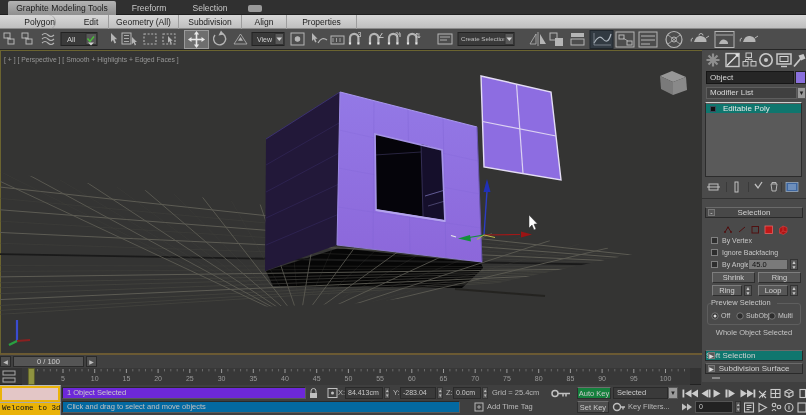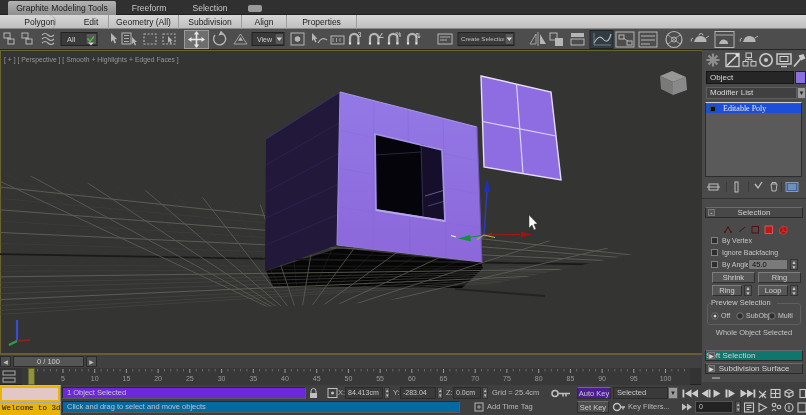--- a/index.html
+++ b/index.html
@@ -296,21 +296,21 @@
         <rect x="78" y="6.5" width="8" height="5" fill="none" stroke="#d8d8d8" stroke-width="1"></rect>
         <path d="M79 16.5 h6" stroke="#c8c8c8" stroke-width="1.4"></path>
         <path d="M92 16.5 L100 7" stroke="#c8c8c8" stroke-width="1.8" fill="none"></path>
         <path d="M96.5 5.5 l5 -1.5 l2 4.5 l-4.5 2 z" fill="#c8c8c8"></path>
       </svg></div>
     <div class="abs" style="left:4px;top:21px;width:88px;height:13px;background:#262626;border:1px solid #161616;color:#d8d8d8;font-size:8px;line-height:11px;padding-left:3px;">Object</div>
     <div class="abs" style="left:93px;top:21px;width:11px;height:13px;background:#8a70dd;border:1px solid #222;"></div>
     <div class="abs" style="left:4px;top:37px;width:91px;height:12px;background:#404040;border:1px solid #5e5e5e;color:#d8d8d8;font-size:8px;line-height:10px;padding-left:3px;">Modifier List</div>
     <div class="abs" style="left:95px;top:37px;width:9px;height:12px;background:#9a9a9a;border:1px solid #555;color:#222;font-size:6px;text-align:center;line-height:11px;">▼</div>
     <div class="abs" style="left:3px;top:52px;width:97px;height:75px;background:#5a5a5a;border:1px solid #2c2c2c;border-top:1px solid #cfcfcf;"></div>
-    <div class="abs" style="left:4px;top:54px;width:95px;height:9px;background:#1d4ed8;color:#e8e8e8;font-size:8px;line-height:9px;padding-left:17px;font-family:Liberation Serif, serif;">Editable Poly</div>
+    <div class="abs" style="left:4px;top:54px;width:95px;height:9px;background:#0f766e;color:#e8e8e8;font-size:8px;line-height:9px;padding-left:17px;">Editable Poly</div>
     <div class="abs" style="left:8px;top:55.5px;width:6px;height:6px;background:#111;border:1px solid #394b5c;"></div>
     <div class="abs" style="left:0;top:129px;width:104px;height:16px;"><svg width="104" height="16">
         <rect x="7" y="5" width="9" height="6" fill="none" stroke="#c0c0c0" stroke-width="1"></rect>
         <path d="M5 8 h13" stroke="#c0c0c0" stroke-width="1"></path>
         <rect x="33" y="3" width="3" height="10" fill="none" stroke="#c0c0c0" stroke-width="1"></rect>
         <path d="M53 5 l3 4 l4 -6" stroke="#c0c0c0" stroke-width="1.3" fill="none"></path>
         <path d="M69 5 h6 l-1 7 h-4 z M70 5 v-1.5 h4 v1.5" stroke="#c0c0c0" stroke-width="0.9" fill="none"></path>
         <rect x="84" y="3.5" width="12" height="9" fill="#3d66a0" stroke="#9ab" stroke-width="0.8"></rect>
         <path d="M86 8 h8 M86 6 h8 M86 10 h8" stroke="#cde" stroke-width="0.7"></path>
         <path d="M24.5 3 v10 M46.5 3 v10 M79.5 3 v10" stroke="#3a3a3a" stroke-width="1"></path>
@@ -522,21 +522,21 @@
     <div class="abs" style="left:400px;top:2px;width:36px;height:12px;background:#3a3a3a;border:1px solid #2a2a2a;color:#c9c9c9;font-size:7px;line-height:10px;padding-left:2px;">-283.04</div>
     <div class="abs" style="left:437px;top:2px;width:6px;height:12px;background:#565656;border:1px solid #333;color:#bbb;font-size:4.5px;text-align:center;line-height:5px;">▲<br>▼</div>
     <div class="abs" style="left:446px;top:3px;width:8px;height:10px;color:#b8b8b8;font-size:7.5px;">Z:</div>
     <div class="abs" style="left:453px;top:2px;width:28px;height:12px;background:#3a3a3a;border:1px solid #2a2a2a;color:#c9c9c9;font-size:7px;line-height:10px;padding-left:2px;">0.0cm</div>
     <div class="abs" style="left:482px;top:2px;width:6px;height:12px;background:#565656;border:1px solid #333;color:#bbb;font-size:4.5px;text-align:center;line-height:5px;">▲<br>▼</div>
     <div class="abs" style="left:492px;top:3px;width:60px;height:10px;color:#b8b8b8;font-size:7.5px;">Grid = 25.4cm</div>
     <svg class="abs" style="left:550px;top:3px;" width="24" height="11">
       <circle cx="5" cy="5.5" r="3" stroke="#c0c0c0" fill="none" stroke-width="1.5"></circle>
       <path d="M8 5.5 h12 m-4 0 v3 m-3 -3 v3" stroke="#c0c0c0" stroke-width="1.5" fill="none"></path>
     </svg>
-    <div class="abs" style="left:577px;top:2px;width:34px;height:12px;background:#4c1d95;border:1px solid #2e2e2e;border-top:1px solid #6e6e6e;color:#c9c9c9;font-size:7.5px;text-align:center;line-height:11px;">Auto Key</div>
+    <div class="abs" style="left:577px;top:2px;width:34px;height:12px;background:#15803d;border:1px solid #2e2e2e;border-top:1px solid #6e6e6e;color:#c9c9c9;font-size:7.5px;text-align:center;line-height:11px;">Auto Key</div>
     <div class="abs" style="left:613px;top:2px;width:55px;height:12px;background:#3a3a3a;border:1px solid #2a2a2a;color:#c9c9c9;font-size:7.5px;line-height:10px;padding-left:3px;">Selected</div>
     <div class="abs" style="left:668px;top:2px;width:10px;height:12px;background:#9a9a9a;border:1px solid #555;color:#222;font-size:6px;text-align:center;line-height:11px;">▼</div>
     <svg class="abs" style="left:682px;top:2px;" width="124" height="13">
       <g fill="#cccccc">
         <rect x="0.5" y="2.5" width="1.8" height="8"></rect>
         <path d="M9.5 2.5 L3 6.5 L9.5 10.5 z M16 2.5 L9.5 6.5 L16 10.5 z"></path>
         <path d="M26 2.5 L19.5 6.5 L26 10.5 z"></path>
         <rect x="26.5" y="2.5" width="2" height="8"></rect>
         <path d="M31.5 2.5 l7 4 l-7 4 z"></path>
         <rect x="43.5" y="2.5" width="2" height="8"></rect>

